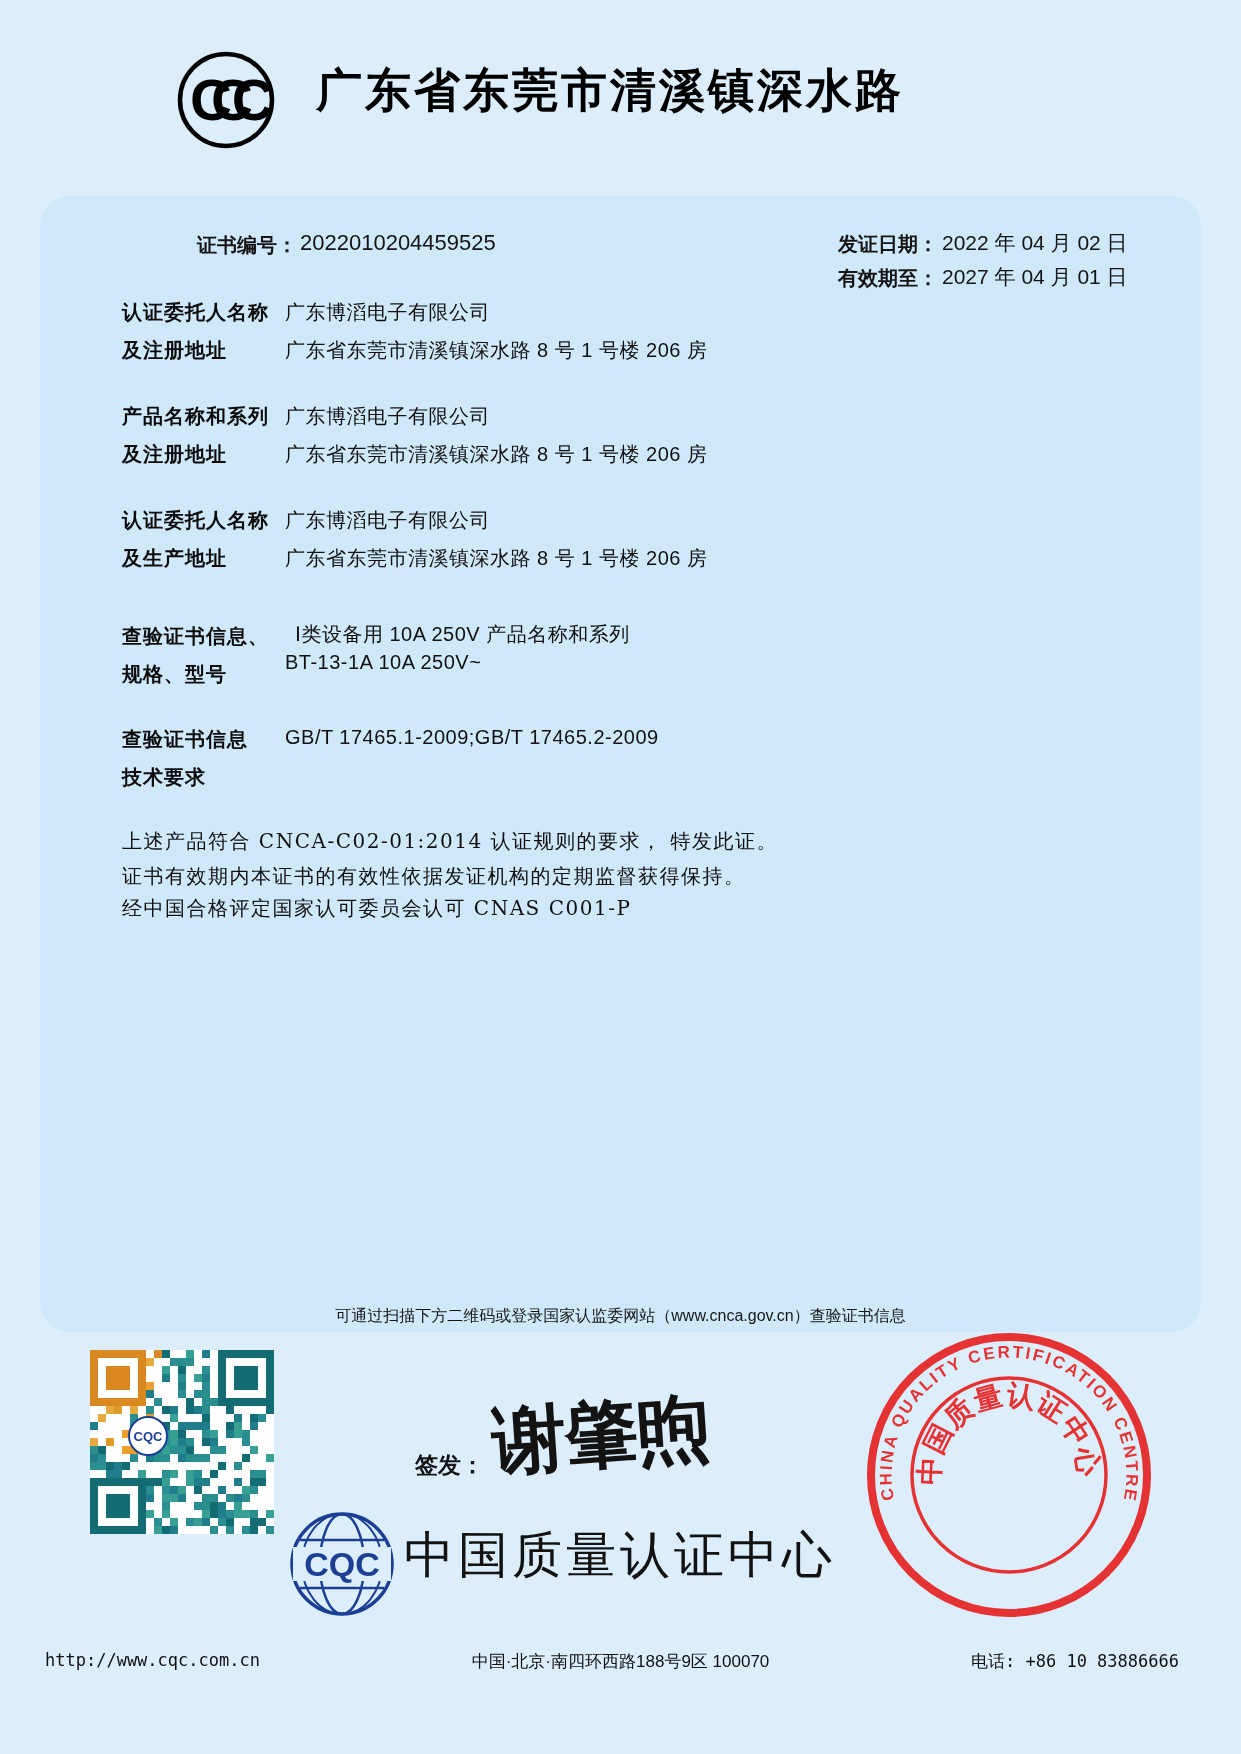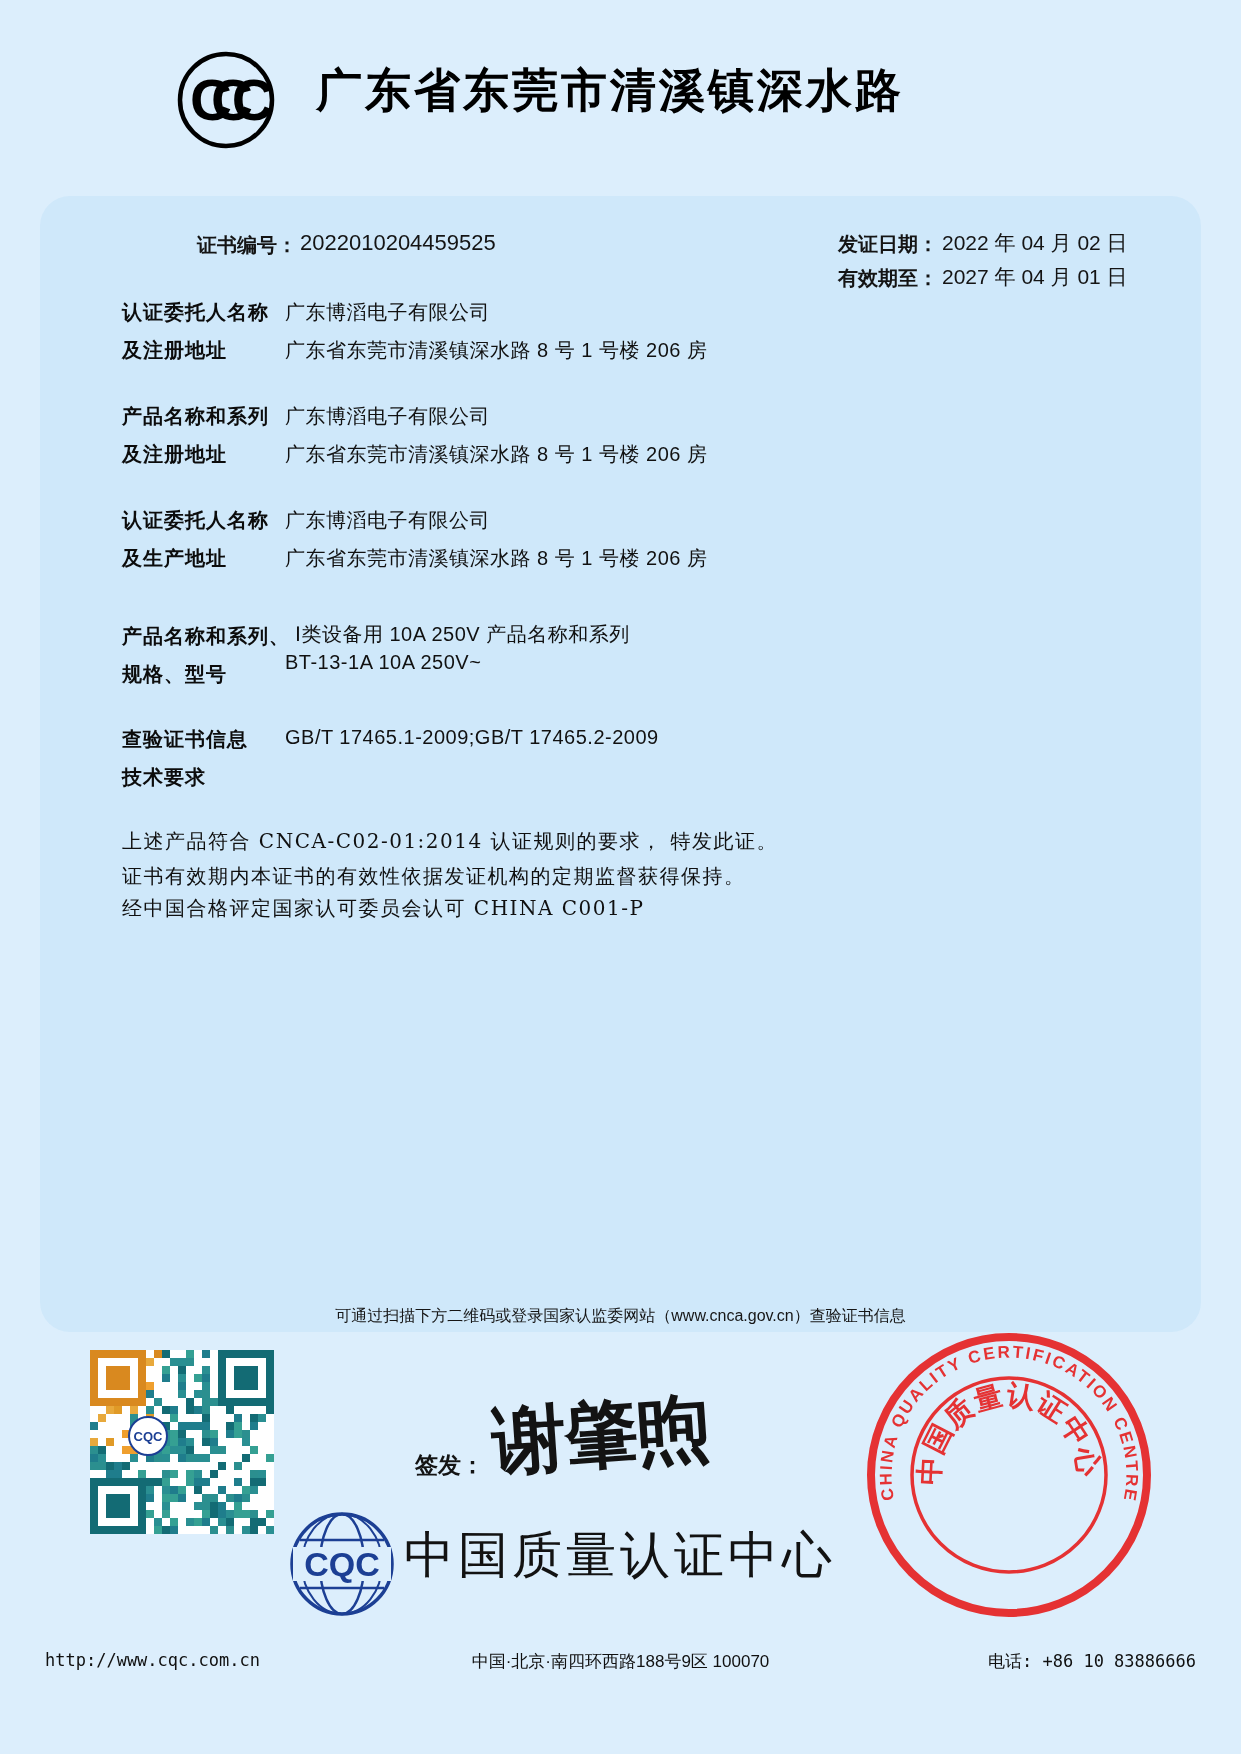--- a/index.html
+++ b/index.html
@@ -79,32 +79,32 @@
 <div class="abs lbl" style="top:403px;">产品名称和系列</div>
 <div class="abs val" style="top:403px;">广东博滔电子有限公司</div>
 <div class="abs lbl" style="top:441px;">及注册地址</div>
 <div class="abs val" style="top:441px;">广东省东莞市清溪镇深水路 8 号 1 号楼 206 房</div>
 
 <div class="abs lbl" style="top:507px;">认证委托人名称</div>
 <div class="abs val" style="top:507px;">广东博滔电子有限公司</div>
 <div class="abs lbl" style="top:545px;text-align:right;">及生产地址</div>
 <div class="abs val" style="top:545px;">广东省东莞市清溪镇深水路 8 号 1 号楼 206 房</div>
 
-<div class="abs lbl" style="top:623px;">产品名称和系列、</div>
+<div class="abs lbl" style="top:623px;">查验证书信息、</div>
 <div class="abs val" style="top:621px;left:295px;">Ⅰ类设备用 10A 250V 产品名称和系列</div>
 <div class="abs lbl" style="top:661px;">规格、型号</div>
 <div class="abs val" style="top:651px;">BT-13-1A 10A 250V~</div>
 
 <div class="abs lbl" style="top:726px;">查验证书信息</div>
 <div class="abs val" style="top:726px;">GB/T 17465.1-2009;GB/T 17465.2-2009</div>
 <div class="abs lbl" style="top:764px;">技术要求</div>
 
 <div class="abs stmt" style="top:828px;">上述产品符合 CNCA-C02-01:2014 认证规则的要求， 特发此证。</div>
 <div class="abs stmt" style="top:863px;">证书有效期内本证书的有效性依据发证机构的定期监督获得保持。</div>
-<div class="abs stmt" style="top:895px;">经中国合格评定国家认可委员会认可 CHINA C001-P</div>
+<div class="abs stmt" style="top:895px;">经中国合格评定国家认可委员会认可 CNAS C001-P</div>
 
 <div class="abs note" style="top:1306px;">可通过扫描下方二维码或登录国家认监委网站（www.cnca.gov.cn）查验证书信息</div>
 
 <div class="qr">
   <div class="qr-grid" id="qr-grid">
       <div class="qr-cell" style="left: 0px; top: 0px; background: rgb(217, 137, 31);"></div>
       <div class="qr-cell" style="left: 8px; top: 0px; background: rgb(217, 137, 31);"></div>
       <div class="qr-cell" style="left: 16px; top: 0px; background: rgb(217, 137, 31);"></div>
       <div class="qr-cell" style="left: 24px; top: 0px; background: rgb(217, 137, 31);"></div>
       <div class="qr-cell" style="left: 32px; top: 0px; background: rgb(217, 137, 31);"></div>
@@ -411,14 +411,14 @@
     <textPath href="#arc-en" startOffset="6" textLength="420">CHINA  QUALITY  CERTIFICATION  CENTRE</textPath>
   </text>
   <text font-size="28" font-weight="bold" fill="#e61e1e" font-family="Liberation Sans, sans-serif">
     <textPath href="#arc-cn" startOffset="2" textLength="232">中国质量认证中心</textPath>
   </text>
 </svg>
 
 <div>
   <div class="abs footer-item mono" style="left:45px;">http://www.cqc.com.cn</div>
   <div class="abs footer-item" style="left:0;width:1241px;text-align:center;">中国·北京·南四环西路188号9区  100070</div>
-  <div class="abs footer-item mono" style="right:45px;">电话: +86 10 83886666</div>
+  <div class="abs footer-item mono" style="right:62px;">电话: +86 10 83886666</div>
 </div>
 
 </body></html>

